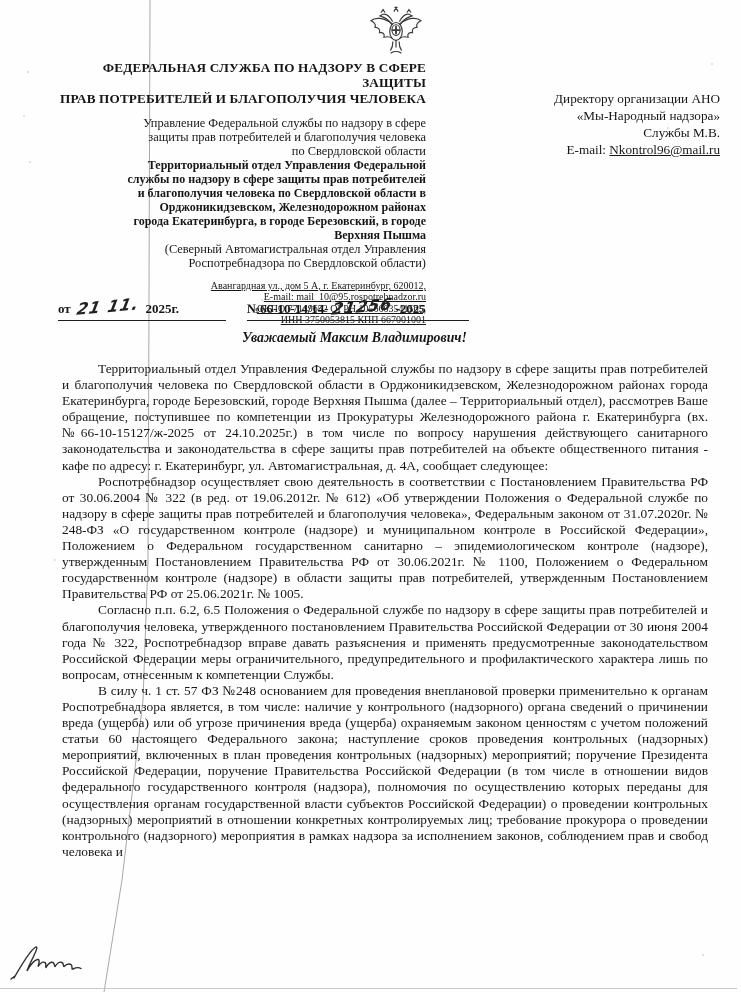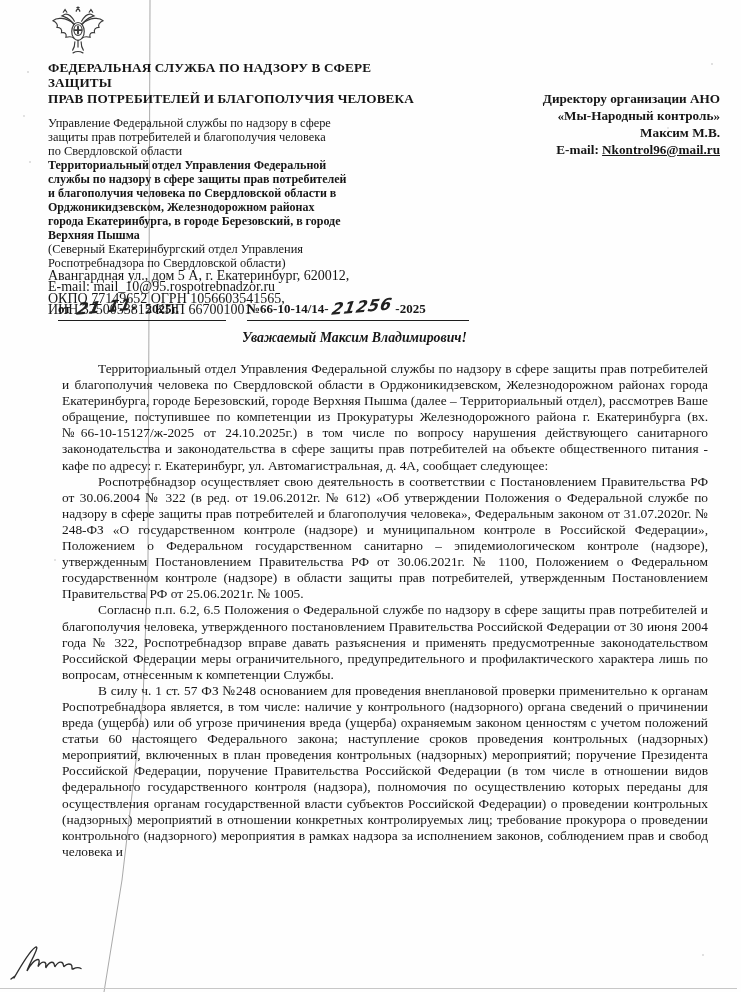--- a/index.html
+++ b/index.html
@@ -2,33 +2,33 @@
 <html lang="ru"><head>
 <meta charset="utf-8">
 <style>
   html,body{margin:0;padding:0;background:#6b6b6b;}
   .page{
     position:relative;width:741px;height:992px;background:#fefefe;
     font-family:"Liberation Serif",serif;color:#161616;overflow:hidden;
     margin:0 auto;
   }
   
-  .lh{position:absolute;left:48px;top:6px;width:378px;text-align:left;}
+  .lh{position:absolute;left:48px;top:6px;width:378px;text-align:right;}
   .emblem-wrap{height:52px;margin-bottom:2px;}
   .emblem-wrap svg{height:50px;width:auto;display:inline-block;}
   .agency{font-size:13.2px;line-height:15.3px;font-weight:bold;letter-spacing:.15px;white-space:pre-line;}
   .dept{font-size:12.4px;line-height:14px;margin-top:10px;white-space:pre-line;}
   .tdiv{font-size:12px;line-height:14px;font-weight:bold;white-space:pre-line;}
   .alias{font-size:12.4px;line-height:14px;white-space:pre-line;}
-  .addr{font-size:14px;line-height:11.4px;margin-top:0;}
+  .addr{font-size:10px;line-height:11.4px;margin-top:10px;text-decoration:underline;}
   .addr div{white-space:nowrap;}
   
   .recipient{
     position:absolute;top:90px;right:21px;width:300px;text-align:right;
-    font-weight:bold;font-size:13.2px;line-height:17px;
+    font-weight:normal;font-size:13.2px;line-height:17px;
   }
   .recipient .email{text-decoration:underline;}
   
   .refrow{position:absolute;top:298px;left:58px;width:640px;font-weight:bold;font-size:13px;height:22px;}
   .ref-date{position:absolute;left:0;top:0;width:168px;border-bottom:1.6px solid #1d1d1d;padding-bottom:3px;}
   .ref-num{position:absolute;left:189px;top:0;width:222px;border-bottom:1.6px solid #1d1d1d;padding-bottom:3px;}
   .hand{
     font-family:"DejaVu Sans",sans-serif;font-style:italic;font-weight:bold;
     font-size:16px;display:inline-block;transform:rotate(-5deg) skewX(-16deg);
     letter-spacing:1px;margin:0 3px;position:relative;top:-1px;color:#222;
@@ -95,34 +95,34 @@
 ПРАВ ПОТРЕБИТЕЛЕЙ И БЛАГОПОЛУЧИЯ ЧЕЛОВЕКА</div>
     <div class="dept">Управление Федеральной службы по надзору в сфере
 защиты прав потребителей и благополучия человека
 по Свердловской области</div>
     <div class="tdiv">Территориальный отдел Управления Федеральной
 службы по надзору в сфере защиты прав потребителей
 и благополучия человека по Свердловской области в
 Орджоникидзевском, Железнодорожном районах
 города Екатеринбурга, в городе Березовский, в городе
 Верхняя Пышма</div>
-    <div class="alias">(Северный Екатеринбургский отдел Управления
+    <div class="alias">(Северный Автомагистральная отдел Управления
 Роспотребнадзора по Свердловской области)</div>
     <div class="addr">
       <div>Авангардная ул., дом 5 А, г. Екатеринбург, 620012,</div>
       <div>E-mail: mail_10@95.rospotrebnadzor.ru</div>
       <div>ОКПО 77149652 ОГРН 1056603541565,</div>
       <div>ИНН 3750053815 КПП 667001001</div>
     </div>
   </div>
 
   <div class="recipient">
     <div>Директору организации АНО</div>
-    <div>«Мы-Народный контроль»</div>
-    <div>Максим М.В.</div>
+    <div>«Мы-Народный надзора»</div>
+    <div>Службы М.В.</div>
     <div>
       <span>E-mail: </span><span class="email">Nkontrol96@mail.ru</span>
     </div>
   </div>
 
   <div class="refrow">
     <div class="ref-date">
       <span>от</span>
       <span class="hand">21 11.</span>
       <span>2025г.</span>

